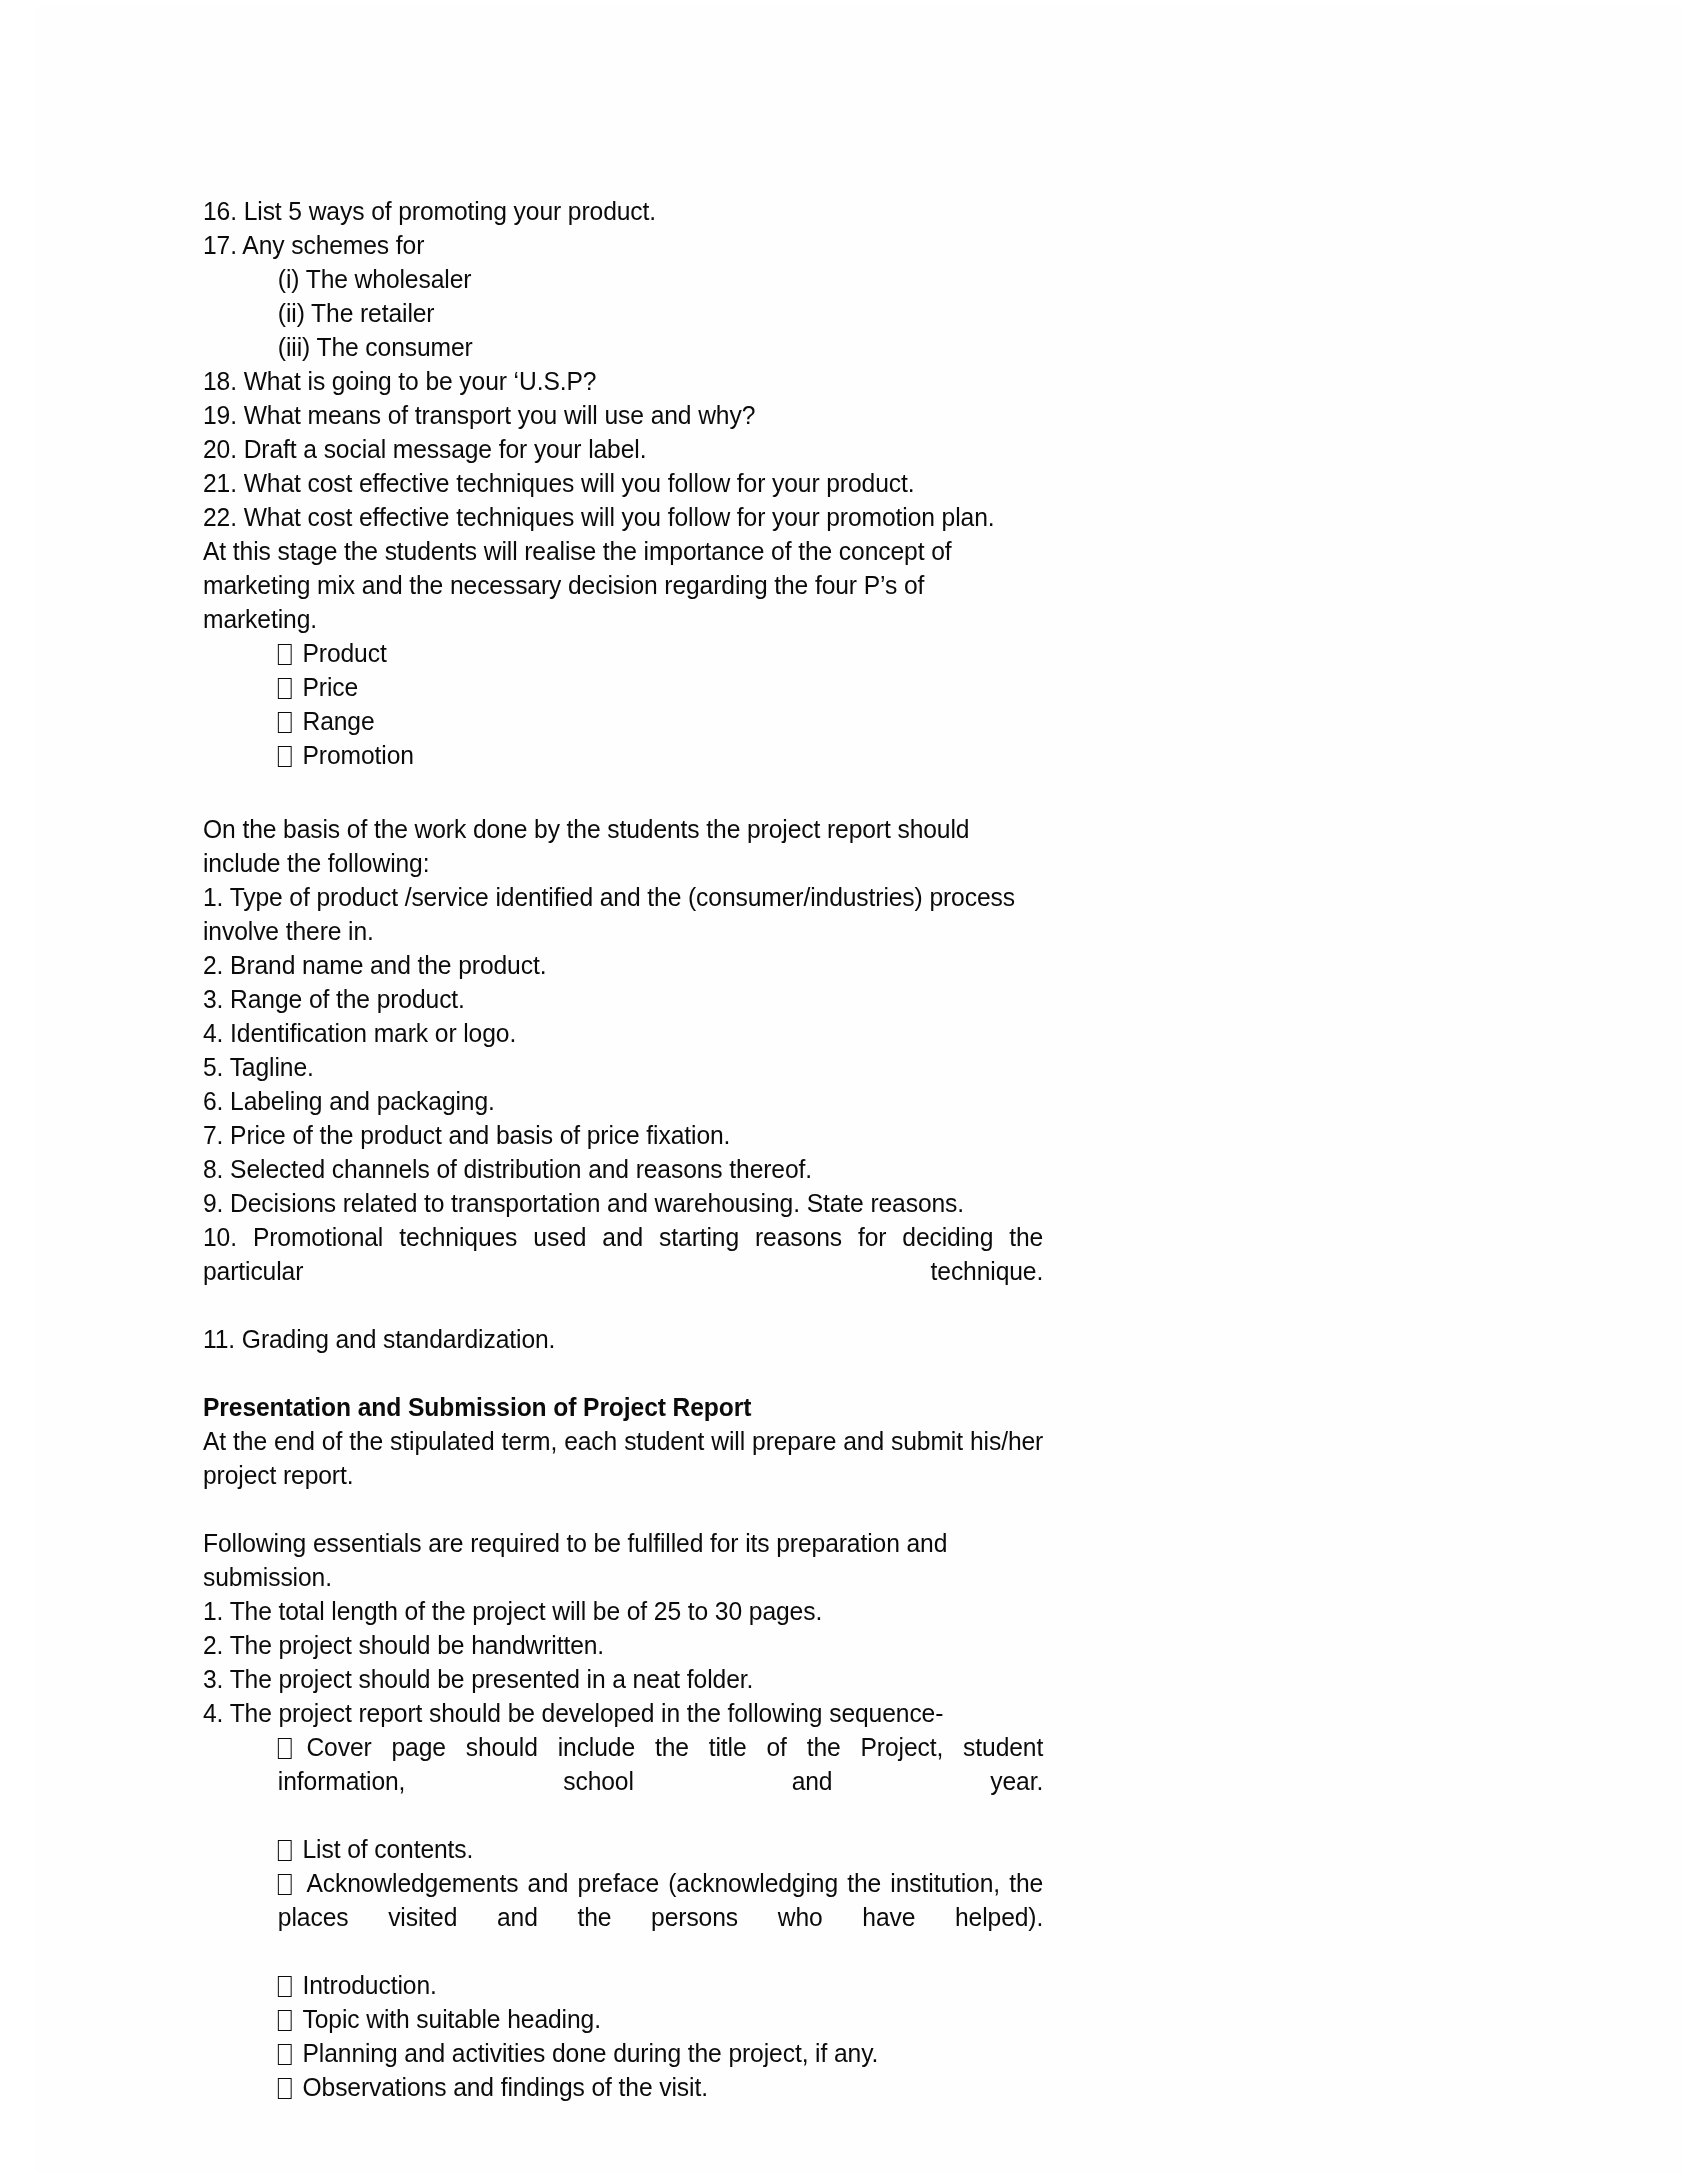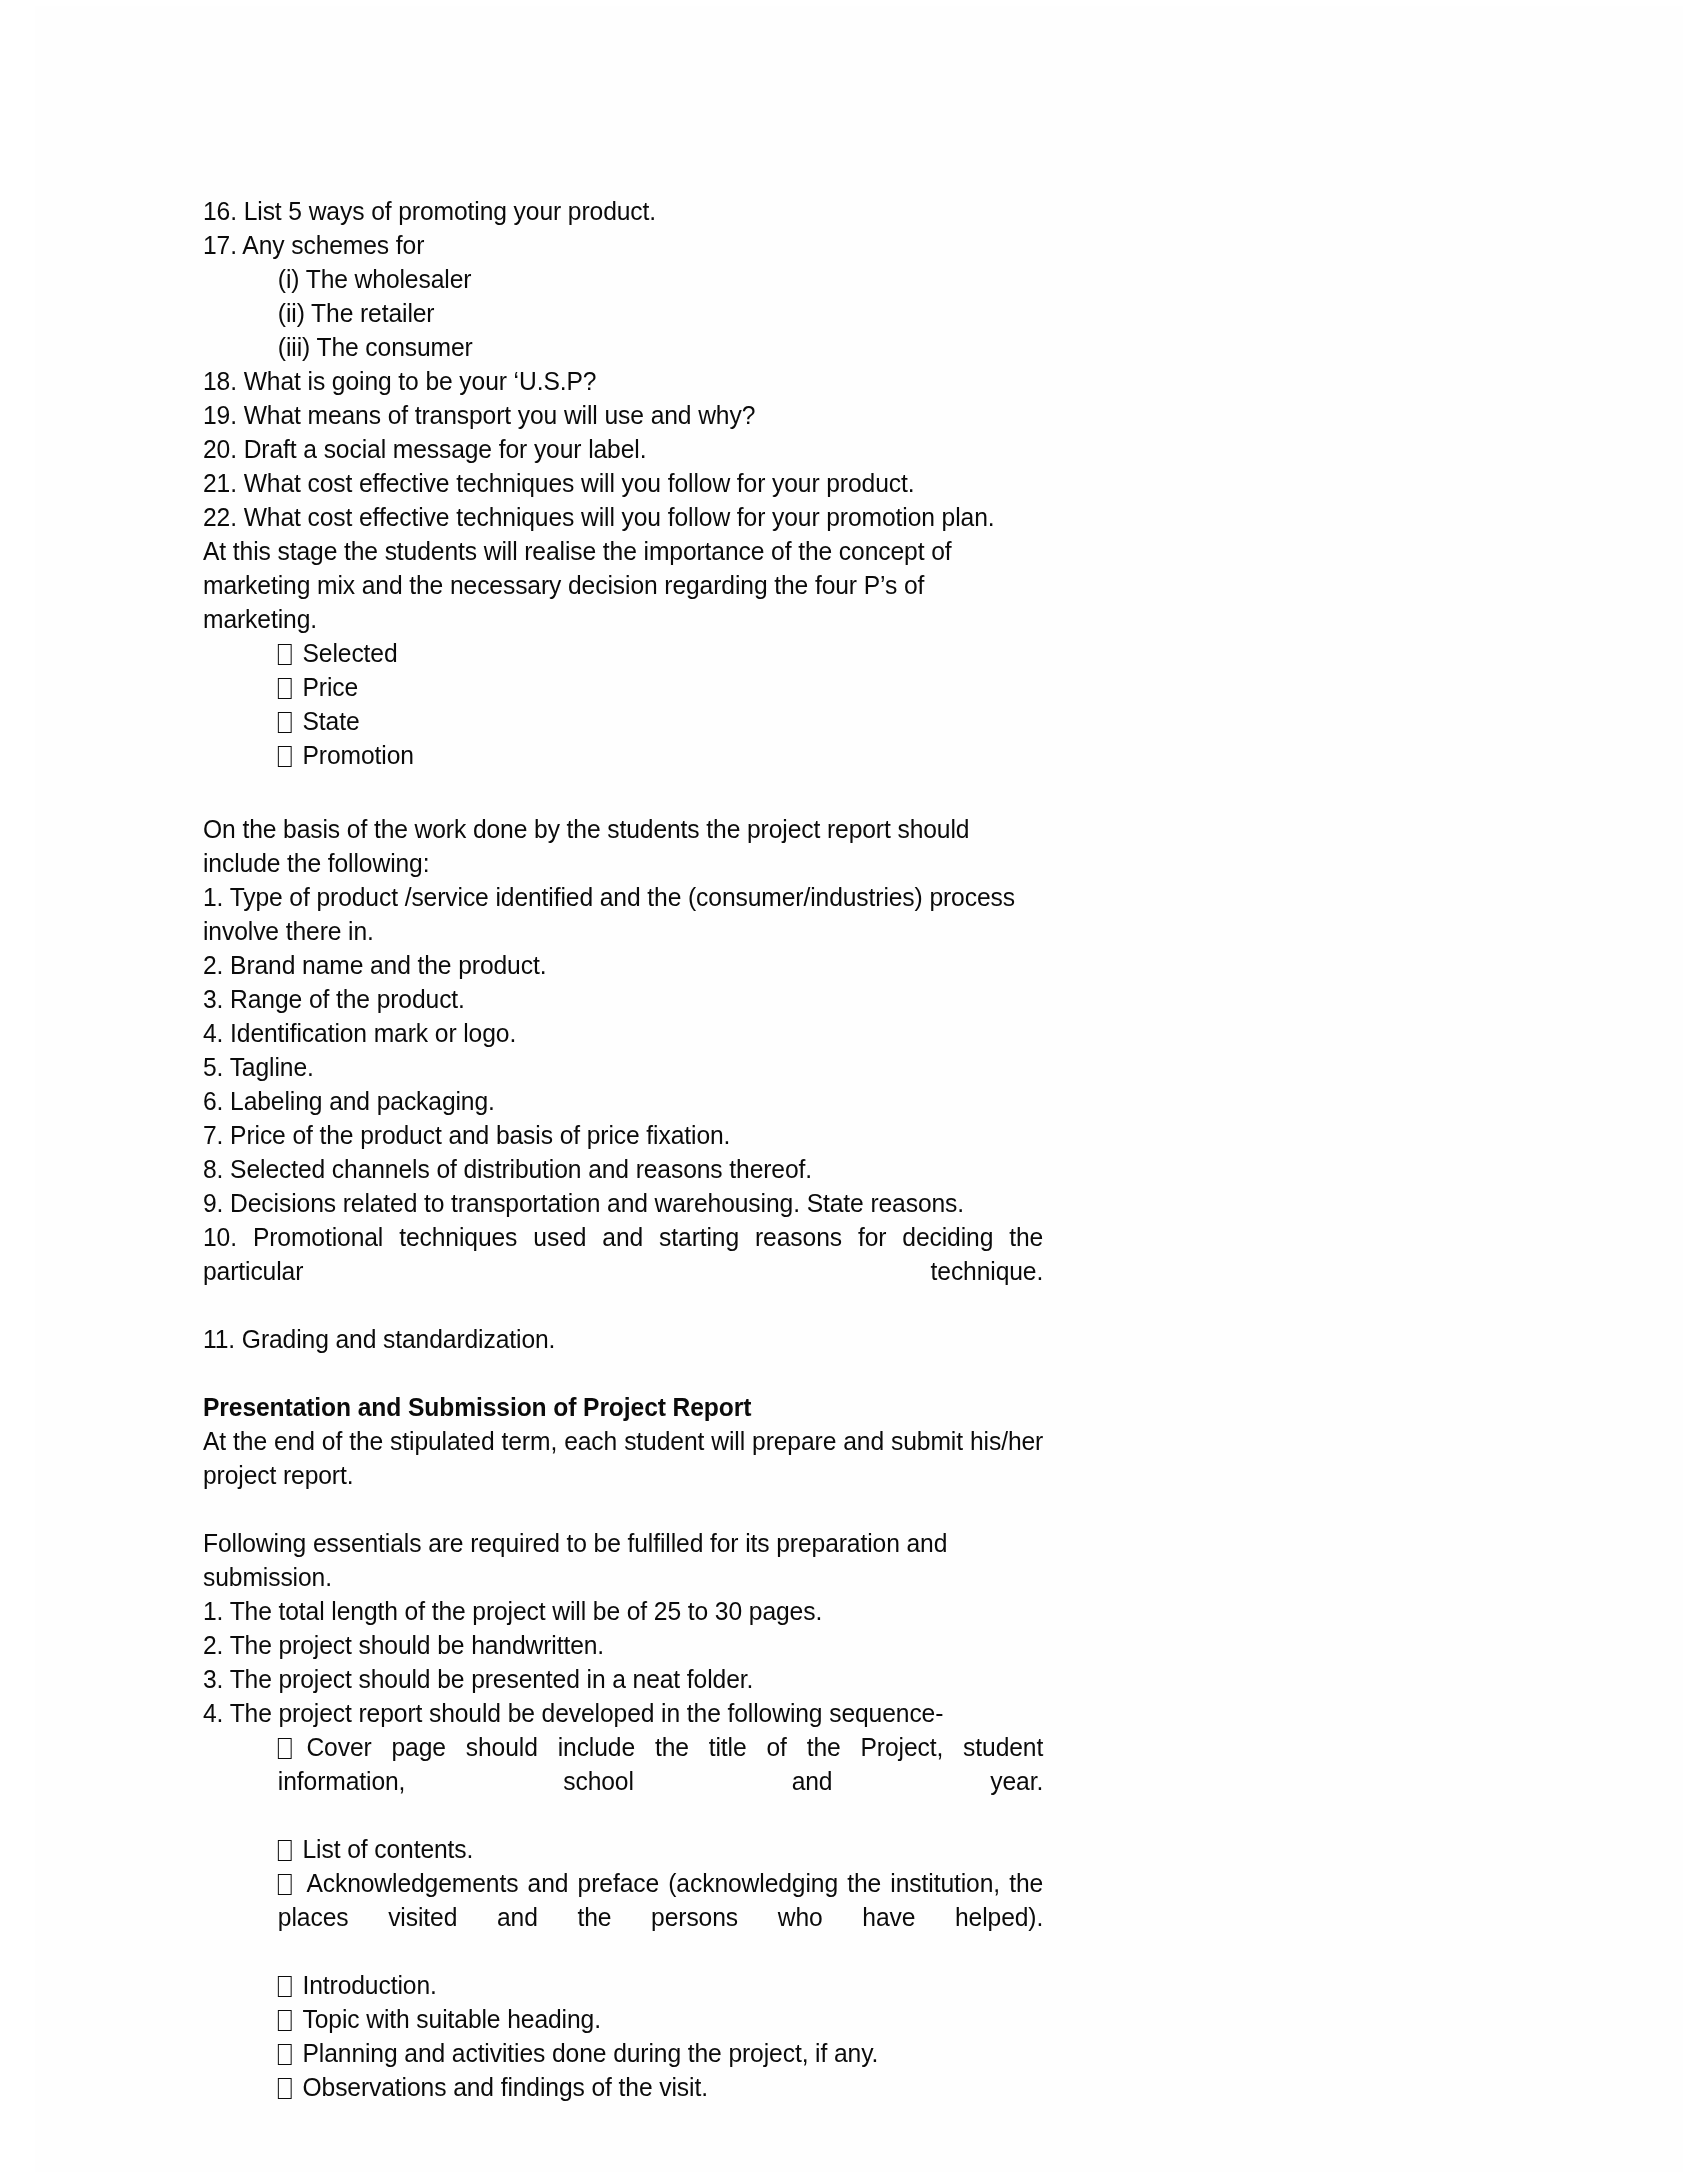--- a/index.html
+++ b/index.html
@@ -118,23 +118,23 @@
     <div class="item roman">(iii) The consumer</div>
 
     <div class="item">18. What is going to be your ‘U.S.P?</div>
     <div class="item">19. What means of transport you will use and why?</div>
     <div class="item">20. Draft a social message for your label.</div>
     <div class="item">21. What cost effective techniques will you follow for your product.</div>
     <div class="item">22. What cost effective techniques will you follow for your promotion plan.</div>
 
     <div class="para">At this stage the students will realise the importance of the concept of marketing mix and the necessary decision regarding the four P’s of marketing.</div>
 
-    <div class="bullet-item"><span class="tofu"></span><span>Selected</span></div>
+    <div class="bullet-item"><span class="tofu"></span><span>Product</span></div>
     <div class="bullet-item"><span class="tofu"></span><span>Price</span></div>
-    <div class="bullet-item"><span class="tofu"></span><span>State</span></div>
+    <div class="bullet-item"><span class="tofu"></span><span>Range</span></div>
     <div class="bullet-item"><span class="tofu"></span><span>Promotion</span></div>
 
     <div class="spacer-lg"></div>
 
     <div class="para">On the basis of the work done by the students the project report should include the following:</div>
 
     <div class="item">1. Type of product /service identified and the (consumer/industries) process involve there in.</div>
     <div class="item">2. Brand name and the product.</div>
     <div class="item">3. Range of the product.</div>
     <div class="item">4. Identification mark or logo.</div>

